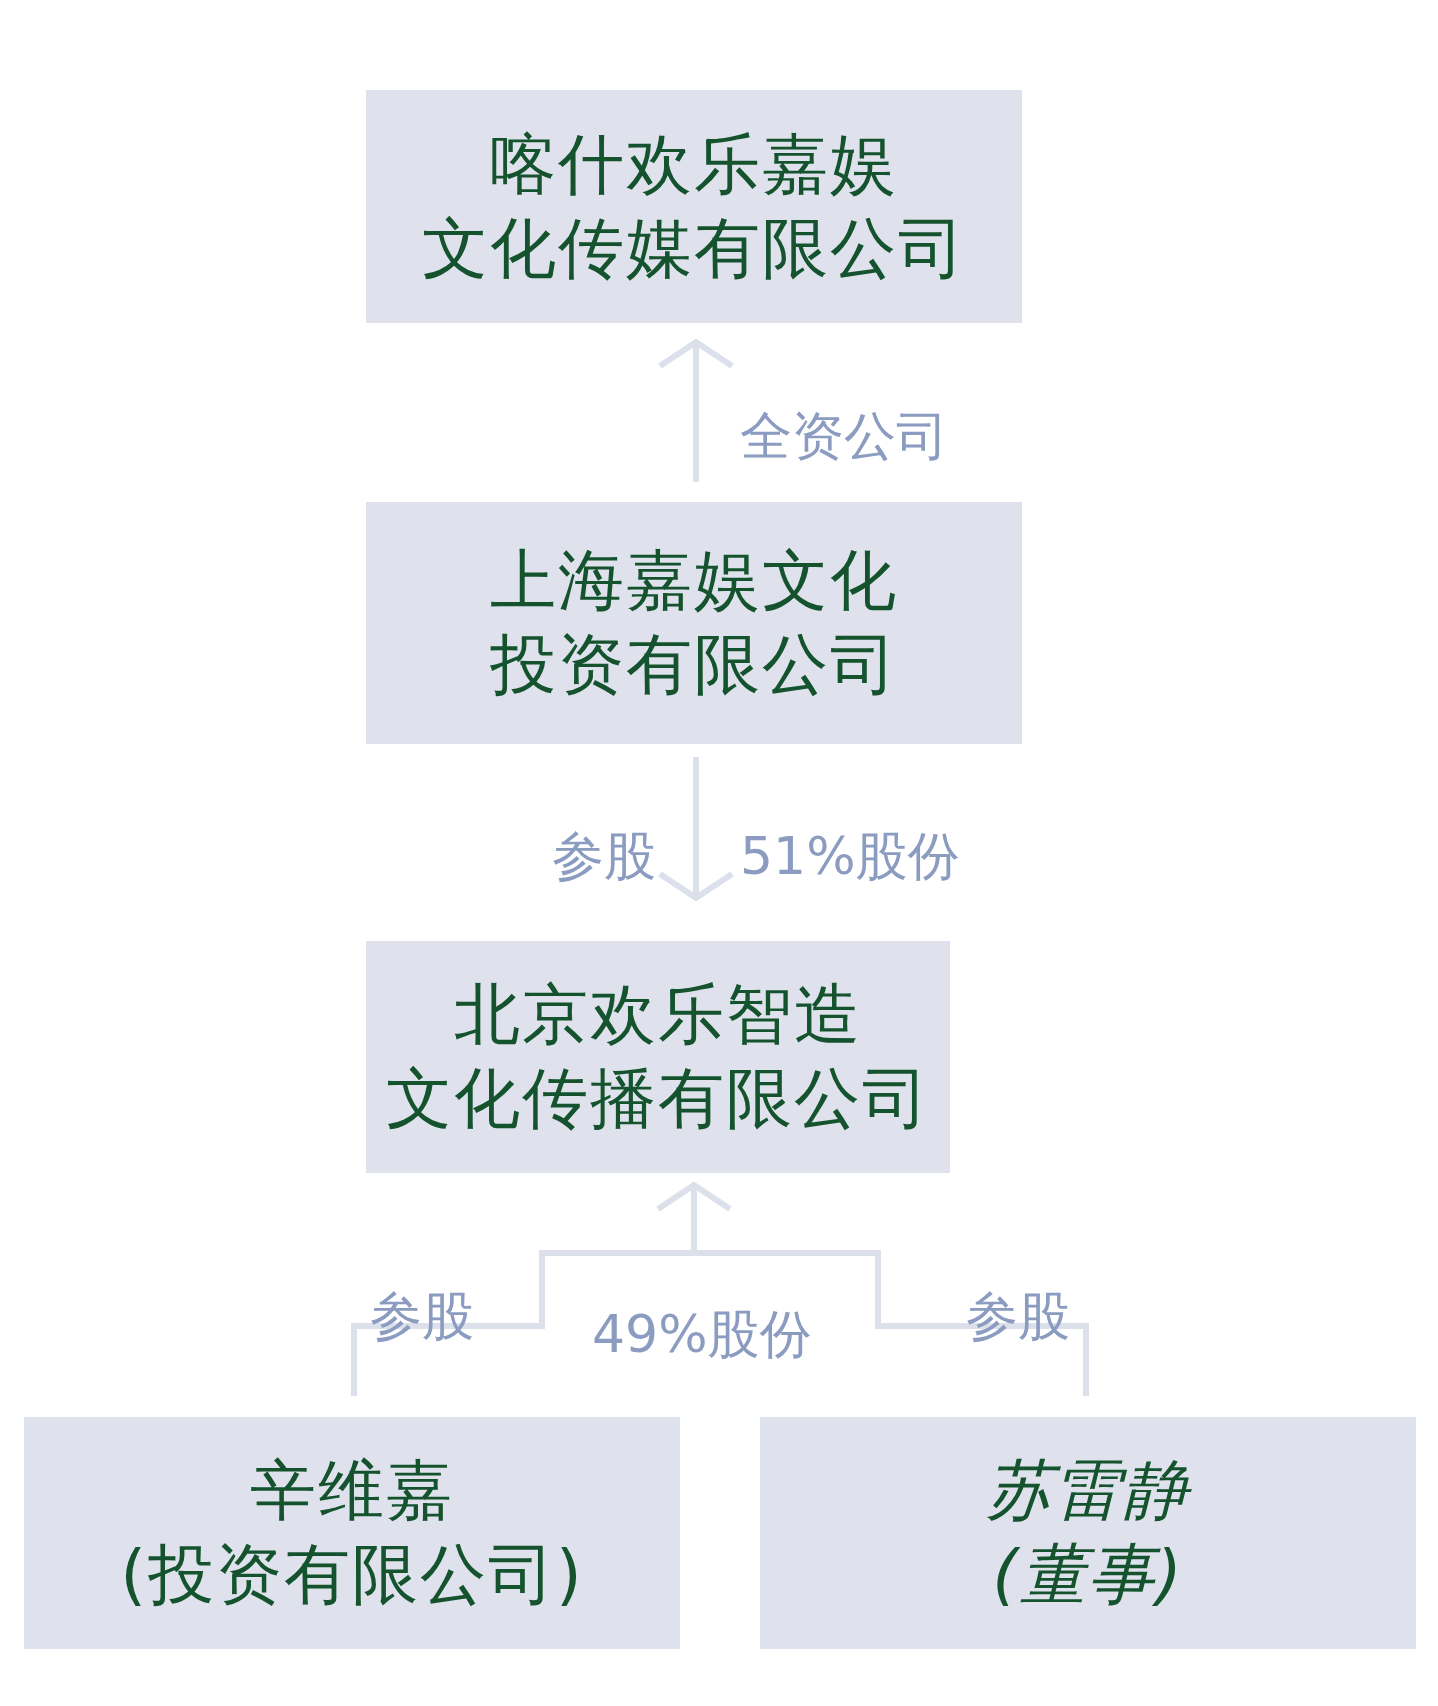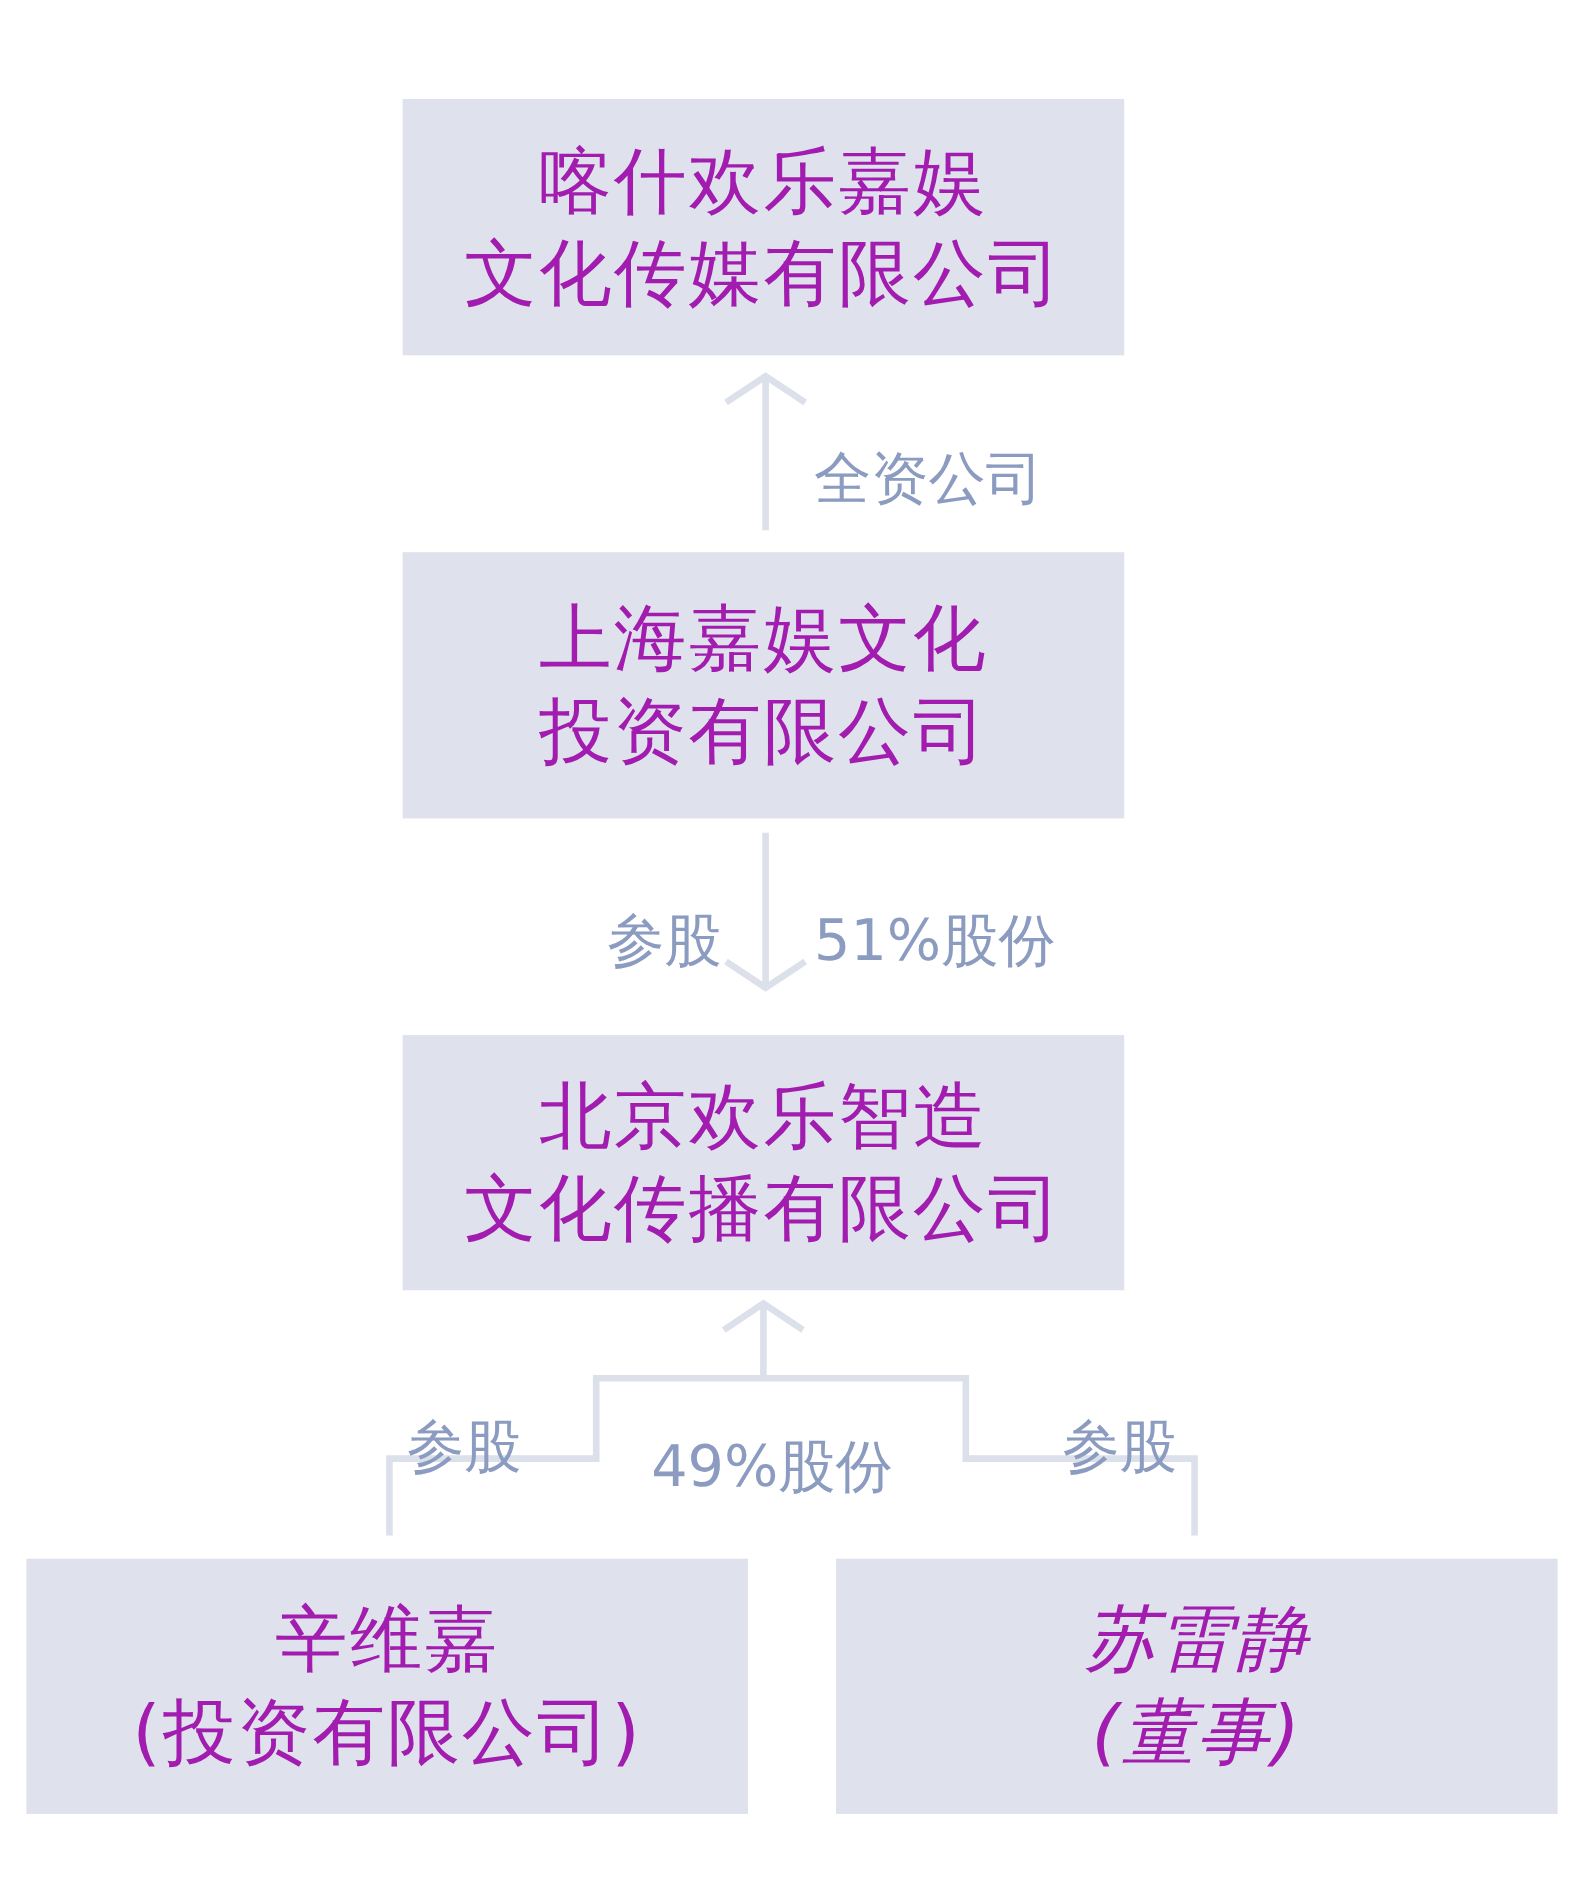--- a/index.html
+++ b/index.html
@@ -1,19 +1,19 @@
 <!DOCTYPE html>
 <html><head>
 <meta charset="utf-8">
 <style>
   html, body { margin: 0; padding: 0; background: #ffffff; }
   body { width: 1438px; height: 1706px; position: relative; overflow: hidden;
          font-family: "DejaVu Sans", "Liberation Sans", sans-serif; }
   .box { position: absolute; background: #dfe2ec; display: flex; flex-direction: column;
-         align-items: center; justify-content: center; color: #a21caf; }
+         align-items: center; justify-content: center; color: #14532d; }
   .box .line { font-size: 66px; line-height: 84px; white-space: nowrap; letter-spacing: 2px; }
   .label { position: absolute; color: #8b9cc0; font-size: 52px; line-height: 60px; white-space: nowrap; margin-top: 36px; }
   svg.connectors { position: absolute; left: 0; top: 0; }
 </style>
 </head>
 <body>
 
 <svg class="connectors" width="1438" height="1706" viewBox="0 0 1438 1706">
   <g fill="none" stroke="#dce0ea" stroke-width="6" stroke-linecap="butt" stroke-linejoin="miter">
 
@@ -46,21 +46,21 @@
 <div class="label" style="left:740px; top:370px;">全资公司</div>
 
 <div class="box" style="left:366px; top:502px; width:656px; height:242px;">
   <div class="line">上海嘉娱文化</div>
   <div class="line">投资有限公司</div>
 </div>
 
 <div class="label" style="left:552px; top:790px;">参股</div>
 <div class="label" style="left:740px; top:790px;">51%股份</div>
 
-<div class="box" style="left:366px; top:941px; width:656px; height:232px;">
+<div class="box" style="left:366px; top:941px; width:584px; height:232px;">
   <div class="line">北京欢乐智造</div>
   <div class="line">文化传播有限公司</div>
 </div>
 
 <div class="label" style="left:370px; top:1250px;">参股</div>
 <div class="label" style="left:592px; top:1268px;">49%股份</div>
 <div class="label" style="left:966px; top:1250px;">参股</div>
 
 <div class="box" style="left:24px; top:1417px; width:656px; height:232px;text-align:right;">
   <div class="line">辛维嘉</div>

